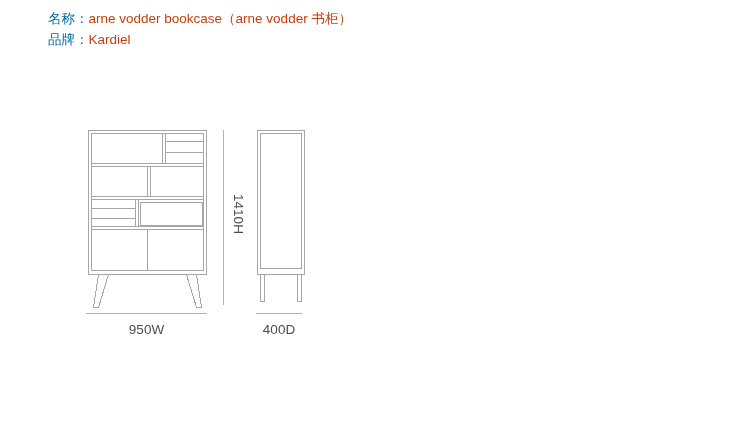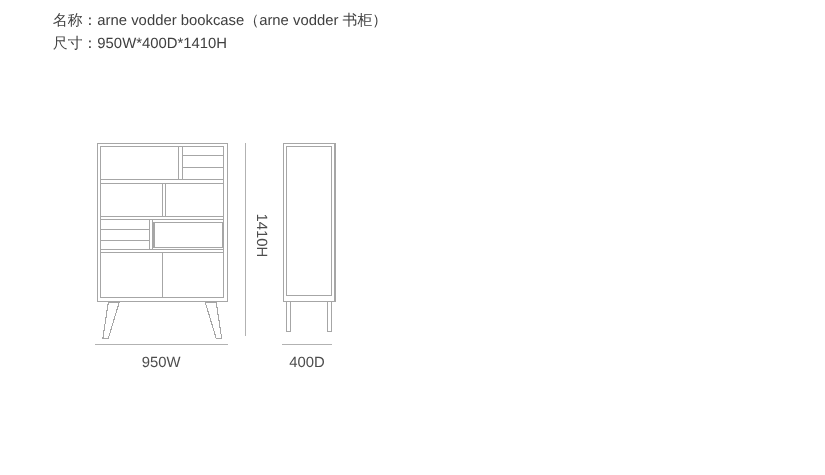--- a/index.html
+++ b/index.html
@@ -15,22 +15,22 @@
     left: 48px;
     top: 9px;
     color: #4f4f4f;
   }
   .spec-row {
     height: 20.7px;
     line-height: 20.7px;
     font-size: 13.5px;
     white-space: nowrap;
   }
-  .spec-row .label { color: #404040; }
-  .spec-row .value { color: #404040; }
+  .spec-row .label { color: #0369a1; }
+  .spec-row .value { color: #c2410c; }
   .drawing-wrap {
     position: absolute;
     left: 80px;
     top: 122px;
     width: 260px;
     height: 218px;
   }
   svg .cab { stroke: #a6a6a6; fill: none; stroke-width: 1; }
   svg .cab-fill { stroke: #a6a6a6; fill: #ffffff; stroke-width: 1; }
   svg .dim { stroke: #b2b2b2; stroke-width: 1; }
@@ -41,21 +41,21 @@
   }
 </style>
 </head>
 <body>
 
 <div class="spec-block">
   <div class="spec-row">
     <span class="label">名称：</span><span class="value">arne vodder bookcase（arne vodder 书柜）</span>
   </div>
   <div class="spec-row">
-    <span class="label">尺寸：</span><span class="value">950W*400D*1410H</span>
+    <span class="label">品牌：</span><span class="value">Kardiel</span>
   </div>
 </div>
 
 <div class="drawing-wrap">
   <svg width="260" height="218" viewBox="0 0 260 218" shape-rendering="crispEdges">
 
     <g>
 
       <rect class="cab" x="8.5" y="8.5" width="118" height="144"></rect>
       <rect class="cab" x="11.5" y="11.5" width="112" height="137"></rect>

